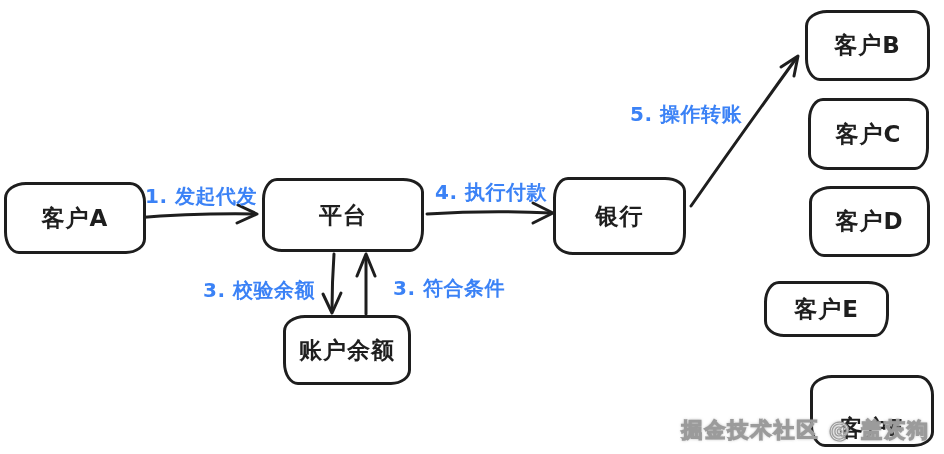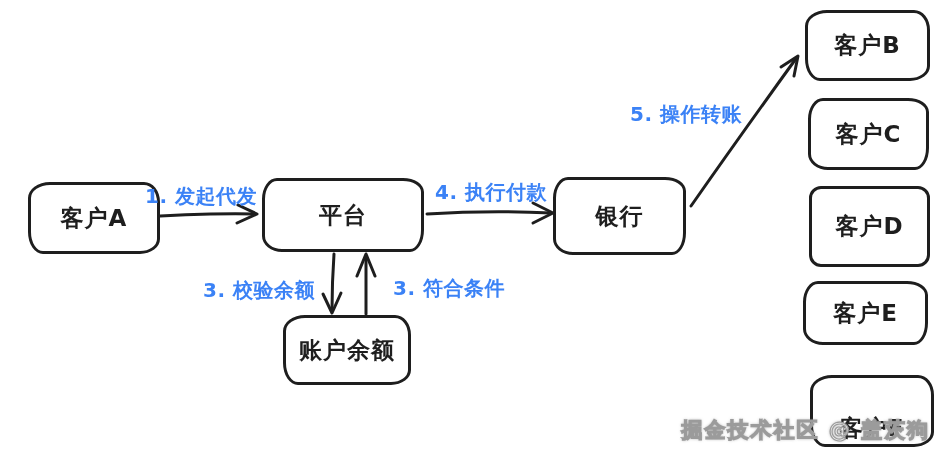--- a/index.html
+++ b/index.html
@@ -81,21 +81,21 @@
         <path d="M533 203 L553 213 L533 223"></path>
       </g>
 
       <g>
         <path d="M691 206 Q740 136 795 60"></path>
         <path d="M781 67 L798 56 L794 76"></path>
       </g>
     </g>
   </svg>
 
-  <div class="node rad-a" style="left:28px;  top:182px; width:132px; height:72px;">
+  <div class="node rad-a" style="left:4px;  top:182px; width:142px; height:72px;">
     <span>客户A</span>
   </div>
 
   <div class="node rad-b" style="left:262px; top:178px; width:162px; height:74px;">
     <span>平台</span>
   </div>
 
   <div class="node rad-a" style="left:283px; top:315px; width:128px; height:70px;">
     <span>账户余额</span>
   </div>
@@ -105,25 +105,25 @@
   </div>
 
   <div class="node rad-a" style="left:805px; top:10px;  width:125px; height:71px;">
     <span>客户B</span>
   </div>
 
   <div class="node rad-b" style="left:808px; top:98px;  width:121px; height:72px;">
     <span>客户C</span>
   </div>
 
-  <div class="node rad-a" style="left:809px; top:186px; width:121px; height:81px;border-radius:12px;">
+  <div class="node rad-a" style="left:809px; top:186px; width:121px; height:71px;">
     <span>客户D</span>
   </div>
 
-  <div class="node rad-b" style="left:803px; top:281px; width:125px; height:64px;">
+  <div class="node rad-b" style="left:764px; top:281px; width:125px; height:56px;">
     <span>客户E</span>
   </div>
 
   <div class="node rad-a" style="left:810px; top:375px; width:124px; height:72px;align-items:flex-end;">
     <span>客户F</span>
   </div>
 
   <div class="edge-label" style="left:145px; top:183px;">1. 发起代发</div>
 
   <div class="edge-label" style="left:203px; top:277px;">3. 校验余额</div>

